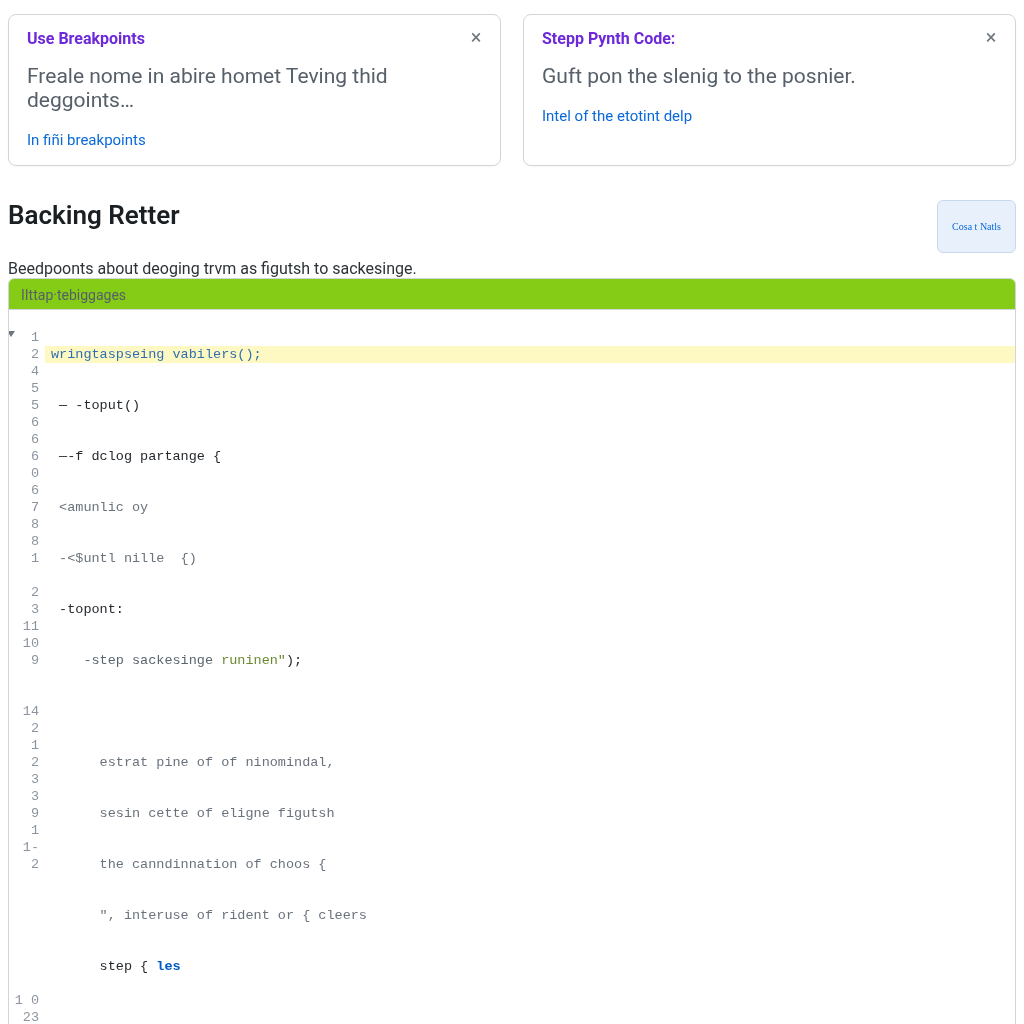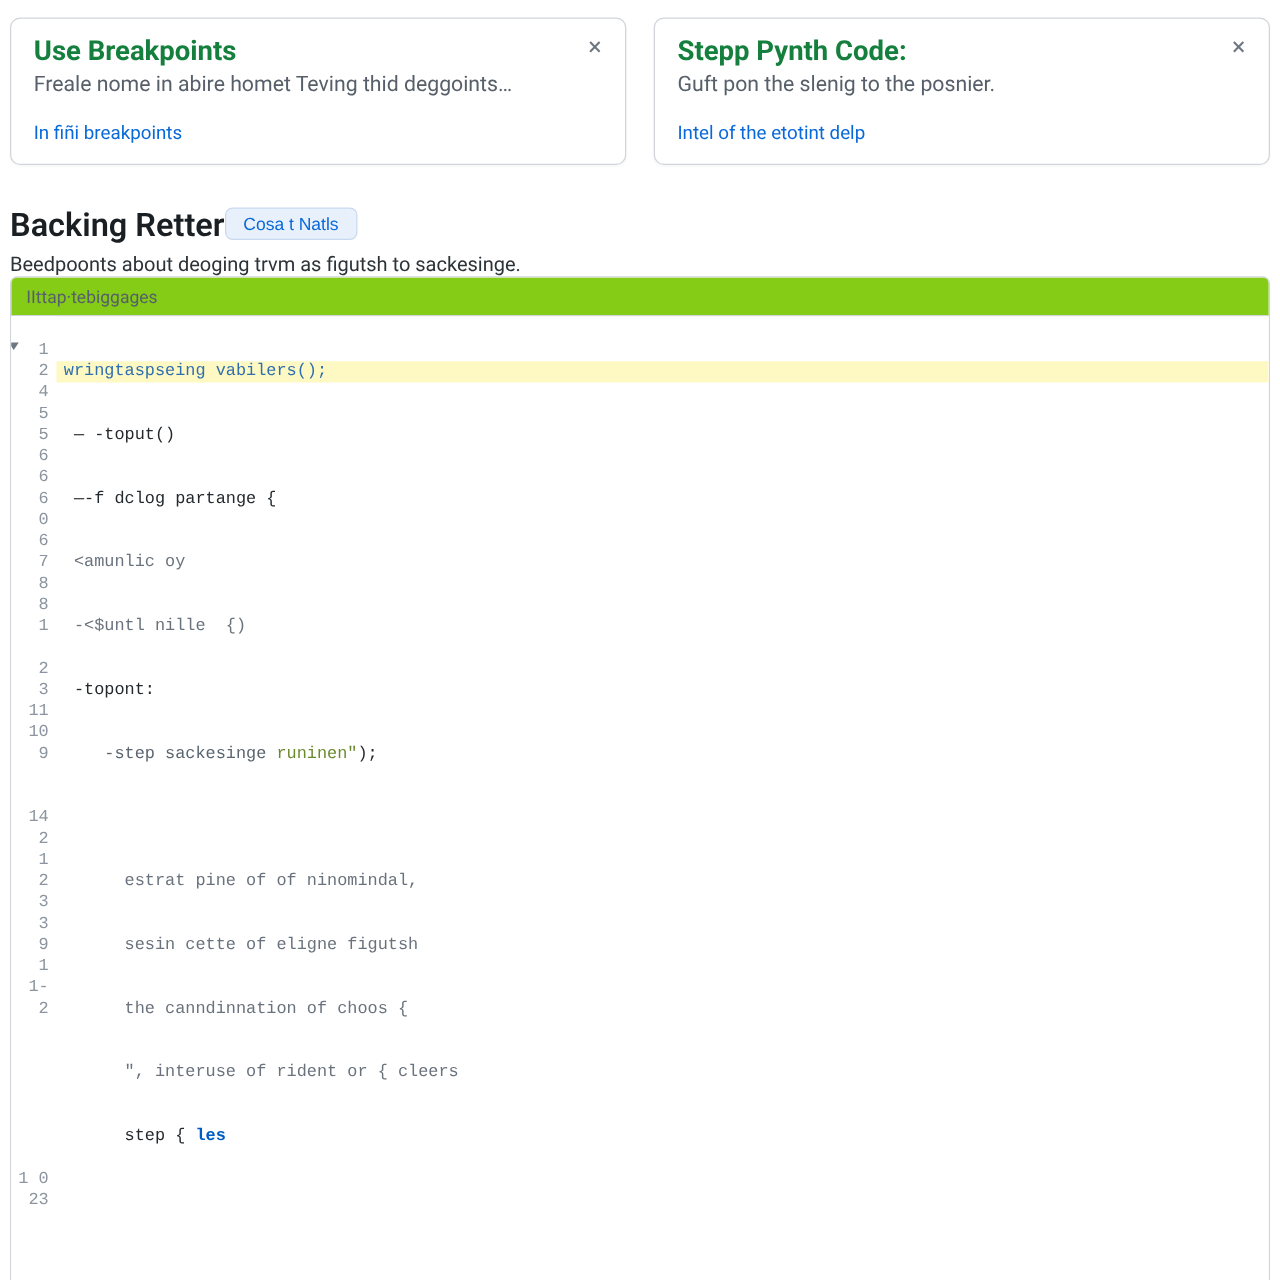--- a/index.html
+++ b/index.html
@@ -17,27 +17,27 @@
   }
   .card {
     flex: 1;
     border: 1px solid #d1d5da;
     border-radius: 8px;
     padding: 14px 18px 16px 18px;
     position: relative;
     box-shadow: 0 1px 2px rgba(27,31,35,0.03);
   }
   .card h3 {
-    font-size: 22px;
+    font-size: 16px;
     font-weight: 700;
-    color: #15803d;
-    margin-bottom: 4px;
+    color: #6d28d9;
+    margin-bottom: 16px;
   }
   .card p {
-    font-size: 17px;
+    font-size: 21px;
     color: #57606a;
     margin-bottom: 18px;
   }
   .card a.link {
     color: #0969da;
     font-size: 15px;
     text-decoration: none;
   }
   .card .close {
     position: absolute;
@@ -47,35 +47,37 @@
     height: 20px;
     color: #6e7781;
     cursor: pointer;
     font-size: 20px;
     line-height: 20px;
     text-align: center;
   }
   .section-header {
     display: flex;
     align-items: flex-start;
+    justify-content: space-between;
     margin-bottom: 6px;
   }
   .section-header h1 {
     font-size: 26px;
     font-weight: 600;
     color: #1a1f23;
   }
   .btn-secondary {
     background: #e7f0fb;
     color: #0969da;
     border: 1px solid #c8d9ef;
     border-radius: 6px;
-    padding: 4px 14px;
-    font-size: 14px;
+    padding: 20px 14px;
+    font-size: 10px;
     cursor: pointer;
+    font-family: Liberation Serif, serif;
   }
   .section-sub {
     font-size: 16px;
     color: #2c3338;
   }
   .editor-wrap {
     border: 1px solid #d1d5da;
     border-radius: 6px;
     overflow: hidden;
   }

